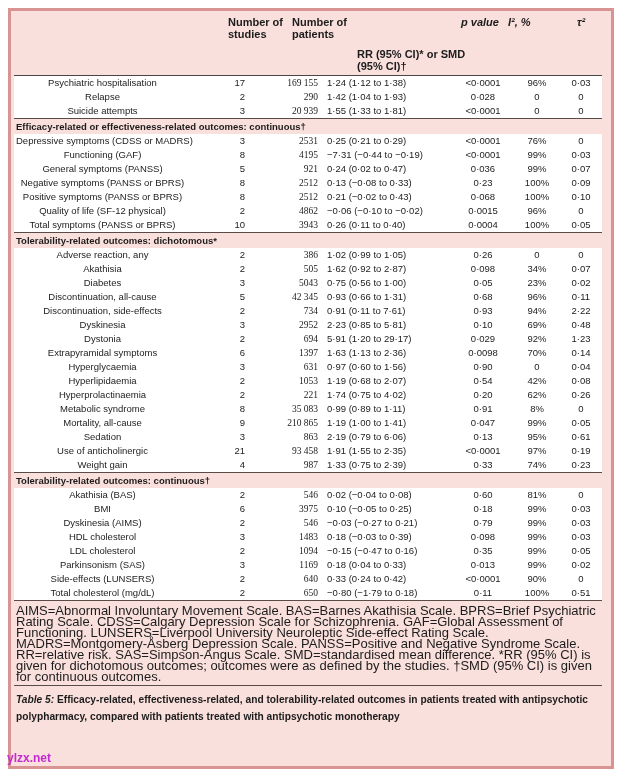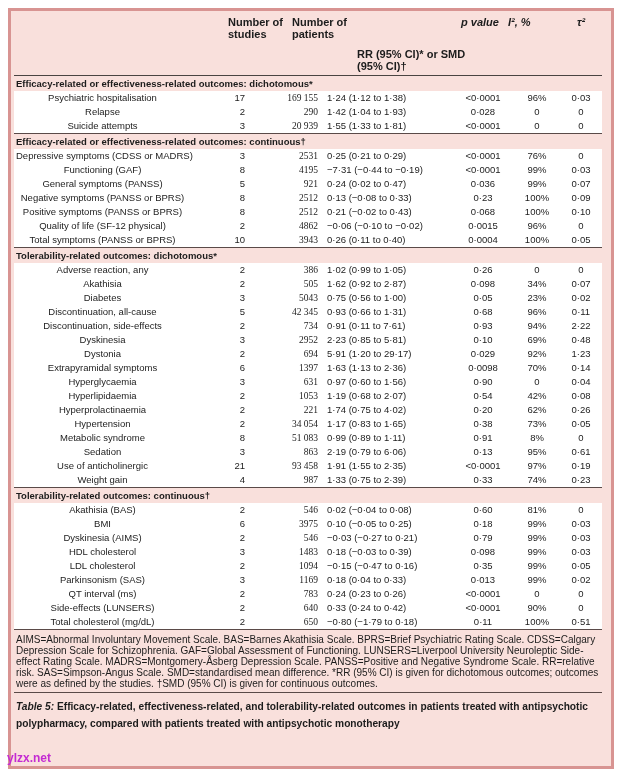--- a/index.html
+++ b/index.html
@@ -28,21 +28,21 @@
              border-top:1px solid #5a4a48;padding:0 0 0 2px;white-space:nowrap;overflow:visible;}
   tr.data td{background:#ffffff;font-size:9.5px;height:14px;line-height:14px;padding:0;
              white-space:nowrap;overflow:visible;}
   td.c-outcome{padding-left:2px !important;text-align:center;}
   td.c-studies{text-align:right;padding-right:4px !important;}
   td.c-patients{text-align:right;padding-right:9px !important;font-family:Liberation Serif, serif;}
   td.c-estimate{}
   td.c-p{text-align:center;padding-left:6px !important;}
   td.c-i2{text-align:center;padding-left:6px !important;}
   td.c-tau2{text-align:center;}
-  .footnote{font-size:10px;line-height:11px;padding:4px 2px 2px 2px;color:#1c1c1c;}
+  .footnote{font-size:13px;line-height:11px;padding:4px 2px 2px 2px;color:#1c1c1c;}
   .cap-rule{border-top:1px solid #5a4a48;margin:1px 0 0 0;height:0;}
   .caption{font-size:10.2px;font-weight:bold;line-height:17px;padding:5px 2px 0 2px;}
   .cap-label{font-style:italic;font-weight:bold;}
   .watermark{position:absolute;left:7px;top:751px;font-size:12px;font-weight:bold;
              color:#c42ad2;letter-spacing:0px;}
 </style>
 </head>
 <body>
 
 <div class="page">
@@ -79,23 +79,20 @@
             </th>
           <th class="c-i2">
               <span class="hwrap">I², %</span>
             </th>
           <th class="c-tau2">
               <span class="hwrap">τ²</span>
             </th>
         </tr>
       </thead>
       <tbody id="tbody">
-          <tr class="band">
-            <td colspan="7">Efficacy-related or effectiveness-related outcomes: dichotomous*</td>
-          </tr>
           <tr class="data">
             <td class="c-outcome">Psychiatric hospitalisation</td>
             <td class="c-studies">17</td>
             <td class="c-patients">169 155</td>
             <td class="c-estimate">1·24 (1·12 to 1·38)</td>
             <td class="c-p">&lt;0·0001</td>
             <td class="c-i2">96%</td>
             <td class="c-tau2">0·03</td>
           </tr>
           <tr class="data">
@@ -278,36 +275,36 @@
           <tr class="data">
             <td class="c-outcome">Hyperprolactinaemia</td>
             <td class="c-studies">2</td>
             <td class="c-patients">221</td>
             <td class="c-estimate">1·74 (0·75 to 4·02)</td>
             <td class="c-p">0·20</td>
             <td class="c-i2">62%</td>
             <td class="c-tau2">0·26</td>
           </tr>
           <tr class="data">
-            <td class="c-outcome">Hypertension</td>
-            <td class="c-studies">2</td>
-            <td class="c-patients">34 054</td>
-            <td class="c-estimate">1·17 (0·83 to 1·65)</td>
-            <td class="c-p">0·38</td>
-            <td class="c-i2">73%</td>
-            <td class="c-tau2">0·05</td>
-          </tr>
-          <tr class="data">
             <td class="c-outcome">Metabolic syndrome</td>
             <td class="c-studies">8</td>
-            <td class="c-patients">51 083</td>
+            <td class="c-patients">35 083</td>
             <td class="c-estimate">0·99 (0·89 to 1·11)</td>
             <td class="c-p">0·91</td>
             <td class="c-i2">8%</td>
             <td class="c-tau2">0</td>
+          </tr>
+          <tr class="data">
+            <td class="c-outcome">Mortality, all-cause</td>
+            <td class="c-studies">9</td>
+            <td class="c-patients">210 865</td>
+            <td class="c-estimate">1·19 (1·00 to 1·41)</td>
+            <td class="c-p">0·047</td>
+            <td class="c-i2">99%</td>
+            <td class="c-tau2">0·05</td>
           </tr>
           <tr class="data">
             <td class="c-outcome">Sedation</td>
             <td class="c-studies">3</td>
             <td class="c-patients">863</td>
             <td class="c-estimate">2·19 (0·79 to 6·06)</td>
             <td class="c-p">0·13</td>
             <td class="c-i2">95%</td>
             <td class="c-tau2">0·61</td>
           </tr>
@@ -378,29 +375,20 @@
             <td class="c-tau2">0·05</td>
           </tr>
           <tr class="data">
             <td class="c-outcome">Parkinsonism (SAS)</td>
             <td class="c-studies">3</td>
             <td class="c-patients">1169</td>
             <td class="c-estimate">0·18 (0·04 to 0·33)</td>
             <td class="c-p">0·013</td>
             <td class="c-i2">99%</td>
             <td class="c-tau2">0·02</td>
-          </tr>
-          <tr class="data">
-            <td class="c-outcome">QT interval (ms)</td>
-            <td class="c-studies">2</td>
-            <td class="c-patients">783</td>
-            <td class="c-estimate">0·24 (0·23 to 0·26)</td>
-            <td class="c-p">&lt;0·0001</td>
-            <td class="c-i2">0</td>
-            <td class="c-tau2">0</td>
           </tr>
           <tr class="data">
             <td class="c-outcome">Side-effects (LUNSERS)</td>
             <td class="c-studies">2</td>
             <td class="c-patients">640</td>
             <td class="c-estimate">0·33 (0·24 to 0·42)</td>
             <td class="c-p">&lt;0·0001</td>
             <td class="c-i2">90%</td>
             <td class="c-tau2">0</td>
           </tr>

